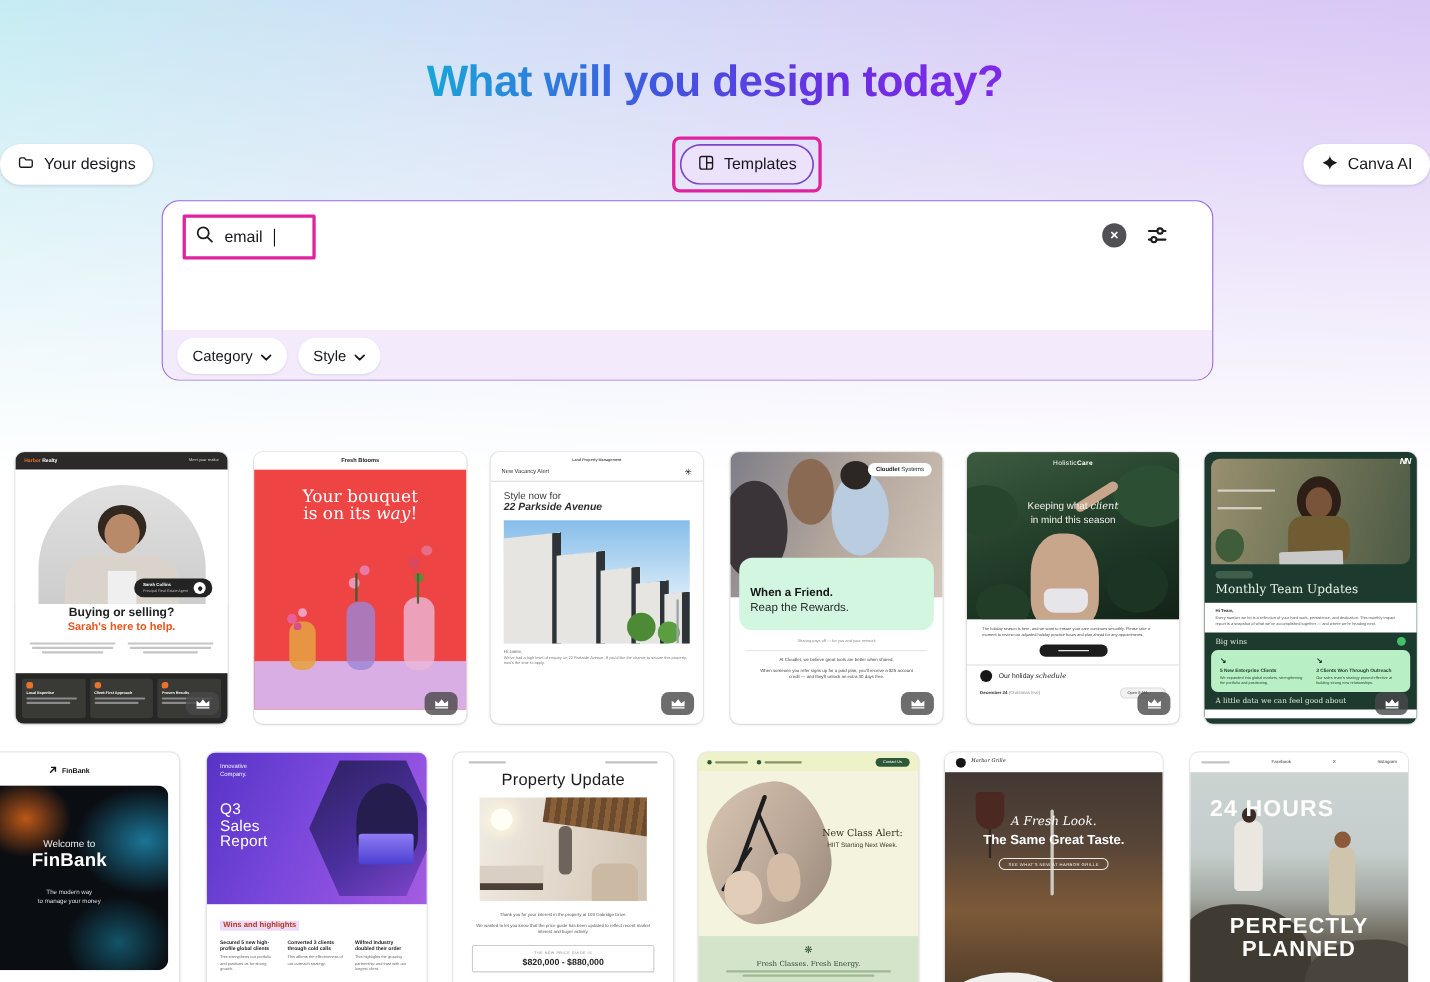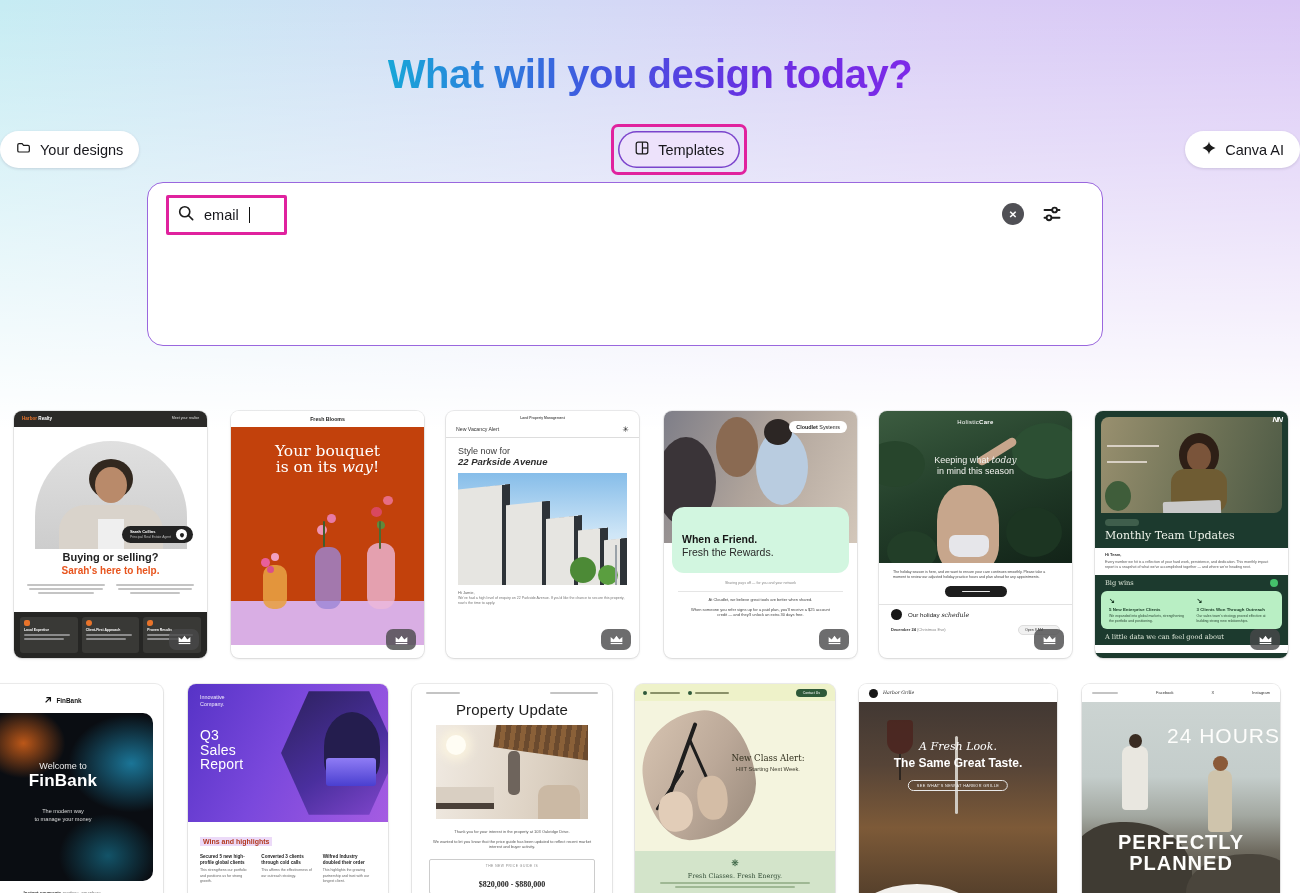--- a/index.html
+++ b/index.html
@@ -89,21 +89,21 @@
   .c1 .h1{font-size:11px;font-weight:800;color:#222;text-align:center;margin-top:2px;}
   .c1 .h2{font-size:10px;font-weight:800;color:#e8551e;text-align:center;margin-top:2px;}
   .c1 .cols{display:flex;gap:8px;padding:6px 12px;}
   .c1 .cols>div{flex:1;}
   .c1 .ftr{position:absolute;left:0;right:0;bottom:0;height:46px;background:#262624;display:flex;gap:4px;padding:5px 6px;box-sizing:border-box;}
   .c1 .fcard{flex:1;background:#393936;border-radius:3px;padding:3px 4px;}
   .c1 .ficon{width:6px;height:6px;border-radius:2px;background:#e8732a;margin-bottom:2px;}
   .c1 .ft{font-size:3.4px;color:#fff;font-weight:700;margin-bottom:2px;}
   
   .c2 .hdr{height:16px;background:#fff;display:flex;align-items:center;justify-content:center;}
-  .c2 .body{position:relative;height:218px;background:#c2410c;overflow:hidden;}
+  .c2 .body{position:relative;height:218px;background:#ef4444;overflow:hidden;}
   .c2 .floor{position:absolute;left:0;right:0;bottom:0;height:44px;background:#d9aee4;}
   .c2 .head{color:#fff;text-align:center;font-size:15.5px;line-height:1.06;margin-top:16px;}
   .c2 .vase{position:absolute;bottom:36px;}
   .c2 .v1{left:32px;width:24px;height:44px;background:#e7a043e0;border-radius:10px;}
   .c2 .v2{left:84px;width:26px;height:62px;background:#9b86d6cc;border-radius:11px;}
   .c2 .v3{left:136px;width:28px;height:66px;background:#ecb8d8cc;border-radius:12px;}
   .c2 .fl{position:absolute;border-radius:50%;}
   
   .c3{background:#fff;}
   .c3 .brand{text-align:center;color:#555;font-weight:700;margin-top:5px;}
@@ -190,33 +190,33 @@
   .c9 .photo{position:relative;width:152px;height:94px;margin:7px auto 0;overflow:hidden;background:linear-gradient(100deg,#f0eae2 0%,#dfd4c6 60%,#cfc2b2 100%);}
   .c9 .beams{position:absolute;right:-18px;top:-16px;width:110px;height:46px;transform:rotate(8deg);
     background:repeating-linear-gradient(90deg,#6b4a2e 0 5px,#8a6038 5px 10px);}
   .c9 .orb{position:absolute;left:10px;top:10px;width:20px;height:20px;border-radius:50%;background:#fffdf4;box-shadow:0 0 10px 6px #fff8e0aa;}
   .c9 .per{position:absolute;left:72px;top:26px;width:12px;height:44px;border-radius:5px;background:#6e645c;}
   .c9 .desk{position:absolute;left:0;bottom:10px;width:58px;height:22px;background:#d9cfc2;box-shadow:inset 0 -6px 0 #4a4038;}
   .c9 .chair{position:absolute;right:8px;bottom:0;width:42px;height:34px;border-radius:10px 10px 0 0;background:#cbb9a4;}
   .c9 .body{margin-top:10px;padding:0 16px;text-align:center;color:#555;}
   .c9 .box{margin:9px auto 0;width:164px;border:.8px solid #ccc;border-radius:2px;padding:4px 0;text-align:center;}
   .c9 .plabel{font-size:3.3px;letter-spacing:.5px;color:#888;}
-  .c9 .price{font-size:8px;font-weight:800;color:#222;margin-top:12px;font-family:Liberation Serif, serif;}
+  .c9 .price{font-size:8px;font-weight:800;color:#222;margin-top:2px;}
   
   .c10{background:#f4f4de;}
   .c10 .hdr{height:17px;background:#eef2c9;display:flex;align-items:center;gap:8px;padding:0 8px;}
   .c10 .cbtn{margin-left:auto;background:#2e5939;color:#fff;border-radius:5px;font-size:3.5px;padding:2px 7px;}
   .c10 .hitem{display:flex;align-items:center;gap:3px;}
   .c10 .hdot{width:4px;height:4px;border-radius:50%;background:#2e5939;}
   .c10 .main{position:relative;height:150px;}
   .c10 .blob{position:absolute;left:8px;top:10px;width:112px;height:128px;transform:rotate(-6deg);
     border-radius:58% 42% 62% 38% / 46% 58% 42% 54%;
     background:linear-gradient(125deg,#d8c5b2 0%,#bba898 55%,#98897b 100%);overflow:hidden;}
   .c10 .streak{position:absolute;background:#1e1e1e;border-radius:2px;}
-  .c10 .txt{position:absolute;right:24px;top:52px;width:86px;text-align:center;}
+  .c10 .txt{position:absolute;right:8px;top:52px;width:86px;text-align:center;}
   .c10 .nh1{font-size:8.6px;color:#33311f;}
   .c10 .nh2{font-size:5.8px;color:#3c3a2c;margin-top:3px;}
   .c10 .sage{position:absolute;left:0;right:0;top:167px;height:76px;background:#d3e4ca;text-align:center;padding-top:8px;}
   .c10 .aster{color:#2e5939;font-size:9px;line-height:1;}
   .c10 .fh{font-size:6.4px;color:#2f4a33;margin-top:4px;}
   
   .c11 .hdr{height:18px;background:#fff;display:flex;align-items:center;gap:5px;padding:0 10px;}
   .c11 .logo{width:9px;height:9px;border-radius:50%;background:#161616;}
   .c11 .photo{position:relative;height:242px;background:linear-gradient(180deg,#423833 0%,#564437 26%,#7d5a38 52%,#5d452e 74%,#3c2f22 100%);overflow:hidden;}
   .c11 .glass{position:absolute;left:28px;top:18px;width:26px;height:34px;border-radius:4px 4px 14px 14px;background:#4b241fd9;}
@@ -228,21 +228,21 @@
   .c11 .cta{position:absolute;top:78px;left:50%;transform:translateX(-50%);border:.8px solid #e8e8e8;border-radius:8px;color:#f2f2f2;font-size:3.8px;letter-spacing:.4px;padding:2.5px 8px;white-space:nowrap;}
   
   .c12 .hdr{height:18px;background:#fff;display:flex;align-items:center;justify-content:space-between;padding:0 10px;}
   .c12 .photo{position:relative;height:196px;overflow:hidden;
     background:linear-gradient(180deg,#ccd4d2 0%,#c4cdcb 38%,#a3a8a1 58%,#6f6b60 76%,#46423a 100%);}
   .c12 .rock{position:absolute;background:#3f3b33;}
   .c12 .w1{position:absolute;left:40px;top:44px;width:26px;height:64px;background:#e9e7e0;border-radius:8px 8px 4px 4px;}
   .c12 .h1c{position:absolute;left:47px;top:32px;width:13px;height:14px;border-radius:50%;background:#3a2c22;}
   .c12 .w2{position:absolute;right:48px;top:68px;width:24px;height:62px;background:#cfc4ac;border-radius:8px 8px 4px 4px;}
   .c12 .h2c{position:absolute;right:52px;top:54px;width:15px;height:15px;border-radius:50%;background:#8a5a3a;}
-  .c12 .big1{position:absolute;top:22px;width:100%;text-align:right;color:#fdfdfb;font-size:21px;font-weight:400;letter-spacing:1px;}
+  .c12 .big1{position:absolute;top:22px;width:100%;text-align:left;color:#fdfdfb;font-size:21px;font-weight:700;letter-spacing:1px;padding-left:18px;}
   .c12 .big2{position:absolute;top:130px;width:100%;text-align:center;color:#fdfdfb;font-size:20px;font-weight:800;line-height:1.05;letter-spacing:1px;}
 </style>
 </head>
 <body>
 
 <div class="bg"></div>
 
 <h1 class="heading"><span>What will you design today?</span></h1>
 
 <div class="tabs">
@@ -281,20 +281,34 @@
         <span class="caret"></span>
     </div>
     <div class="clear-btn">✕</div>
     <div class="filter-btn">
       <svg viewBox="0 0 20 20" width="20" height="20" fill="none" stroke="#1c1c1c" stroke-width="1.9" stroke-linecap="round">
           <line x1="2.5" y1="6" x2="17.5" y2="6"></line>
           <circle cx="12.6" cy="6" r="2.4" fill="#fff"></circle>
           <line x1="2.5" y1="13.8" x2="17.5" y2="13.8"></line>
           <circle cx="7" cy="13.8" r="2.4" fill="#fff"></circle>
         </svg>
+    </div>
+  </div>
+  <div class="panel-bottom">
+    <div class="pill">
+      <span>Category</span>
+      <span><svg viewBox="0 0 10 6" width="10" height="6" fill="none" stroke="#1a1a1a" stroke-width="1.6" stroke-linecap="round">
+            <path d="M1 1 5 5 9 1"></path>
+          </svg></span>
+    </div>
+    <div class="pill">
+      <span>Style</span>
+      <span><svg viewBox="0 0 10 6" width="10" height="6" fill="none" stroke="#1a1a1a" stroke-width="1.6" stroke-linecap="round">
+            <path d="M1 1 5 5 9 1"></path>
+          </svg></span>
     </div>
   </div>
 </div>
 
 <div class="card c1" style="left:14px;top:411px;width:193px;height:247px;">
   <div class="hdr">
     <span class="t45" style="color:#fff;font-weight:700;"><span style="color:#e8732a;">Harbor</span> <span>Realty</span></span>
     <span class="t35" style="color:#ddd;">Meet your realtor</span>
   </div>
   <div class="photo">
@@ -420,21 +434,21 @@
   <div class="photo">
     <div class="sil" style="left:-8px;top:26px;width:60px;height:90px;background:#3a3438;"></div>
     <div class="sil" style="left:52px;top:6px;width:42px;height:60px;background:#8a6a52;"></div>
     <div class="sil" style="left:92px;top:18px;width:52px;height:76px;background:#b9cce0;"></div>
     <div class="sil" style="left:100px;top:8px;width:28px;height:26px;background:#2c2624;"></div>
     <div class="lap"></div>
     <div class="brand"><b>Cloudlet</b><span> Systems</span></div>
   </div>
   <div class="mint">
     <div class="m1">When a Friend.</div>
-    <div class="m2">Fresh the Rewards.</div>
+    <div class="m2">Reap the Rewards.</div>
   </div>
   <div class="low">
     <div class="t35" style="color:#888;">Sharing pays off  —  for you and your network</div>
     <div style="border-top:.5px solid #e5e5e5;margin:5px 14px;"></div>
     <div class="t4" style="color:#444;padding:0 26px;">At Cloudlet, we believe great tools are better when shared.</div>
     <div class="t4" style="color:#444;padding:4px 22px 0;">When someone you refer signs up for a paid plan, you'll receive a $25 account credit — and they'll unlock an extra 30 days free.</div>
   </div>
   <div class="crown">
       <svg viewBox="0 0 20 15" width="13" height="10">
         <path fill="#fff" d="M1 10.5 1 3l4.6 3.6L10 1l4.4 5.6L19 3v7.5Z"></path>
@@ -447,21 +461,21 @@
   <div class="photo">
     <div class="leaf" style="left:-14px;top:30px;width:60px;height:46px;background:#27452c;"></div>
     <div class="leaf" style="right:-10px;top:12px;width:70px;height:56px;background:#2c4f33;"></div>
     <div class="leaf" style="right:10px;bottom:6px;width:56px;height:50px;background:#1c3522;"></div>
     <div class="leaf" style="left:8px;bottom:-8px;width:50px;height:40px;background:#223e28;"></div>
     <div class="woman"></div>
     <div class="arm"></div>
     <div class="bra"></div>
     <div class="brand"><span style="font-weight:300;">Holistic</span><b>Care</b></div>
     <div class="head">
-      <div><span>Keeping what </span><i class="serif">today</i></div>
+      <div><span>Keeping what </span><i class="serif">client</i></div>
       <div>in mind this season</div>
     </div>
   </div>
   <div class="body t35">The holiday season is here, and we want to ensure your care continues smoothly. Please take a moment to review our adjusted holiday practice hours and plan ahead for any appointments.</div>
   <div class="btn">
       <div class="bar" style="width:28px;height:1.6px;background:#e8e8e8;margin:0;"></div>
     </div>
   <div class="sched">
     <div class="logo"></div>
     <span style="font-size:6.2px;color:#222;"><span>Our holiday </span><i class="serif">schedule</i></span>

